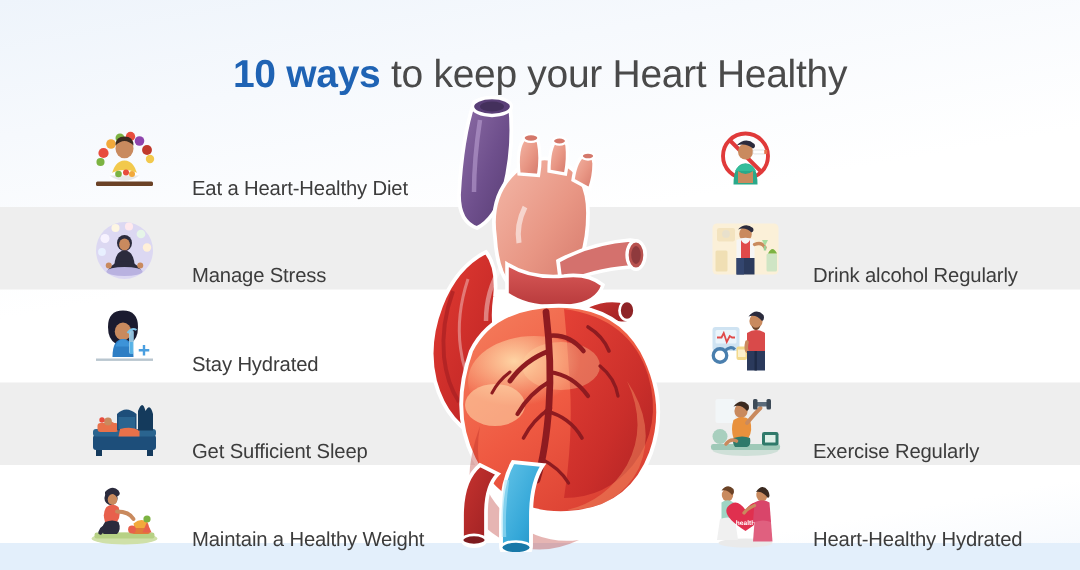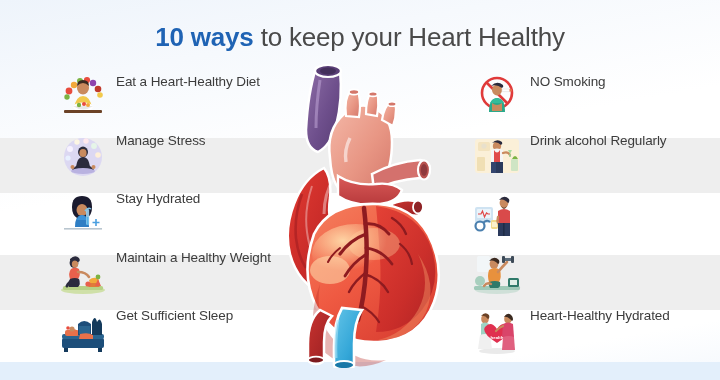--- a/index.html
+++ b/index.html
@@ -23,40 +23,41 @@
   .band.b2 { top:138px; height:55px; }
   .band.b4 { top:255px; height:55px; }
 
   .bottom-band {
     position:absolute; left:0; bottom:0; width:720px; height:18px;
     background:#e3effb;
   }
 
   
   .title {
-    position:absolute; top:22px; left:0; width:720px;
+    position:absolute; top:34px; left:0; width:720px;
     text-align:center;
     font-size:26px; font-weight:bold;
     color:#3c3c3c;
     letter-spacing:-0.2px;
     white-space:nowrap;
   }
   .title .accent { color:#1f63b4; }
   .title .rest { font-weight:normal; color:#4a4a4a; }
 
   
   .col { position:absolute; top:74px; width:300px; }
   .col.left  { left:58px; }
   .col.right { left:472px; }
 
   .item {
     position:relative;
     height:58.5px;
     display:flex;
-    align-items:flex-start;
+    align-items:flex-end;
+    gap:12px;
   }
   .item-icon {
     width:50px; height:48px;
     flex:0 0 50px;
     position:relative;
   }
   .item-label {
     margin-left:8px;
     font-size:13.5px;
     color:#3c3c3c;
@@ -160,62 +161,62 @@
           </g>
         </svg>
       </span>
       <span class="item-label">Stay Hydrated</span>
     </div>
 
     <div class="item">
       <span class="item-icon">
         <svg viewBox="0 0 50 48">
           <g>
+            <rect x="4" y="30" width="42" height="10" rx="2" fill="#1d4e7a"></rect>
+            <rect x="4" y="26" width="42" height="5" rx="2" fill="#2a648f"></rect>
+            <rect x="6" y="40" width="4" height="4" fill="#143a5c"></rect>
+            <rect x="40" y="40" width="4" height="4" fill="#143a5c"></rect>
+            <rect x="7" y="22" width="14" height="6" rx="2" fill="#e8714a"></rect>
+            <path d="M20 16 q6 -6 13 0 l0 11 l-13 0z" fill="#1d4e7a"></path>
+            <rect x="21" y="18" width="11" height="8" fill="#2a648f"></rect>
+            <ellipse cx="15" cy="24" rx="4" ry="3" fill="#e8714a"></ellipse>
+            <circle cx="14" cy="21" r="2.6" fill="#c98a5e"></circle>
+            <path d="M22 26 q8 -2 13 1 l0 4 l-14 0z" fill="#e8714a"></path>
+            <path d="M34 14 q3 -8 5 0 q3 -6 5 2 l0 11 l-10 0z" fill="#143a5c"></path>
+            <circle cx="10" cy="20" r="1.8" fill="#e84c3d"></circle>
+          </g>
+        </svg>
+      </span>
+      <span class="item-label">Get Sufficient Sleep</span>
+    </div>
+
+    <div class="item">
+      <span class="item-icon">
+        <svg viewBox="0 0 50 48">
+          <g>
             <ellipse cx="25" cy="40" rx="22" ry="4" fill="#cfe0a8"></ellipse>
             <rect x="5" y="36" width="40" height="4" rx="1.5" fill="#b7d185"></rect>
             <ellipse cx="16" cy="13" rx="4.4" ry="4.8" fill="#2b2b3d"></ellipse>
             <ellipse cx="17" cy="14" rx="3.2" ry="3.6" fill="#c98a5e"></ellipse>
             <path d="M12 9 q5 -5 9 -1 q2 3 -1 4 q-4 -4 -8 -1z" fill="#2b2b3d"></path>
             <path d="M13 19 q4 -3 8 0 q2 6 -1 10 l-8 0 q-2 -6 1 -10z" fill="#e8604c"></path>
             <path d="M12 29 q5 -2 9 0 q2 5 -1 8 l-9 0 q-2 -4 1 -8z" fill="#2b2b3d"></path>
             <path d="M20 22 q8 0 11 5" fill="none" stroke="#c98a5e" stroke-width="2.6" stroke-linecap="round"></path>
             <path d="M9 36 q2 -5 6 -3" fill="none" stroke="#2b2b3d" stroke-width="3" stroke-linecap="round"></path>
             <path d="M31 30 q5 -4 9 -1 q2 2 0 5 l-8 0z" fill="#f2a93b"></path>
             <rect x="30" y="33" width="12" height="4" rx="1.4" fill="#e07b39"></rect>
             <circle cx="40" cy="27" r="2.4" fill="#7cb342"></circle>
             <path d="M37 36 l3 -7 l3 7z" fill="#e8604c"></path>
             <circle cx="30" cy="34" r="2.6" fill="#e8604c"></circle>
           </g>
         </svg>
       </span>
       <span class="item-label">Maintain a Healthy Weight</span>
     </div>
 
-    <div class="item">
-      <span class="item-icon">
-        <svg viewBox="0 0 50 48">
-          <g>
-            <rect x="4" y="30" width="42" height="10" rx="2" fill="#1d4e7a"></rect>
-            <rect x="4" y="26" width="42" height="5" rx="2" fill="#2a648f"></rect>
-            <rect x="6" y="40" width="4" height="4" fill="#143a5c"></rect>
-            <rect x="40" y="40" width="4" height="4" fill="#143a5c"></rect>
-            <rect x="7" y="22" width="14" height="6" rx="2" fill="#e8714a"></rect>
-            <path d="M20 16 q6 -6 13 0 l0 11 l-13 0z" fill="#1d4e7a"></path>
-            <rect x="21" y="18" width="11" height="8" fill="#2a648f"></rect>
-            <ellipse cx="15" cy="24" rx="4" ry="3" fill="#e8714a"></ellipse>
-            <circle cx="14" cy="21" r="2.6" fill="#c98a5e"></circle>
-            <path d="M22 26 q8 -2 13 1 l0 4 l-14 0z" fill="#e8714a"></path>
-            <path d="M34 14 q3 -8 5 0 q3 -6 5 2 l0 11 l-10 0z" fill="#143a5c"></path>
-            <circle cx="10" cy="20" r="1.8" fill="#e84c3d"></circle>
-          </g>
-        </svg>
-      </span>
-      <span class="item-label">Get Sufficient Sleep</span>
-    </div>
-
   </div>
 
   <div class="col right">
 
     <div class="item">
       <span class="item-icon">
         <svg viewBox="0 0 50 48">
           <g>
             <circle cx="25" cy="19" r="15" fill="none" stroke="#e03a3a" stroke-width="2.6"></circle>
             <line x1="14" y1="8" x2="36" y2="30" stroke="#e03a3a" stroke-width="2.6"></line>
@@ -223,21 +224,20 @@
             <path d="M19 12 q6 -6 12 -1 q1 2 -1 3 q-5 -4 -11 -2z" fill="#2b2b3d"></path>
             <path d="M17 38 q0 -14 8 -14 q8 0 8 14z" fill="#2aa98a"></path>
             <path d="M25 24 q-5 1 -7 5 l14 0 q-2 -4 -7 -5z" fill="#34bd9b"></path>
             <path d="M20 29 q5 4 10 0 l0 8 l-10 0z" fill="#c98a5e"></path>
             <rect x="30" y="15" width="9" height="2.6" rx="1" fill="#ffffff" stroke="#d8d8d8" stroke-width="0.5"></rect>
             <rect x="37.5" y="15" width="2" height="2.6" fill="#e8714a"></rect>
             <path d="M14 38 l22 0" stroke="#2aa98a" stroke-width="0"></path>
           </g>
         </svg>
       </span>
-      <span class="item-label">NO Smoking</span>
     </div>
 
     <div class="item">
       <span class="item-icon">
         <svg viewBox="0 0 50 48">
           <g>
             <rect x="3" y="6" width="44" height="34" rx="3" fill="#fbf0d8"></rect>
             <rect x="6" y="9" width="12" height="9" rx="1.5" fill="#f3e3bf"></rect>
             <circle cx="12" cy="13" r="2.6" fill="#e8e0cc"></circle>
             <ellipse cx="25" cy="13" rx="4.2" ry="4.6" fill="#c98a5e"></ellipse>
@@ -296,20 +296,21 @@
             <rect x="30" y="6" width="3" height="7" rx="1" fill="#3d4a57"></rect>
             <rect x="39" y="6" width="3" height="7" rx="1" fill="#3d4a57"></rect>
             <path d="M17 32 q6 -2 11 0 q1 5 -2 6 l-8 0 q-2 -3 -1 -6z" fill="#2f7a6a"></path>
             <path d="M12 36 q3 -4 7 -2" fill="none" stroke="#c98a5e" stroke-width="2.4" stroke-linecap="round"></path>
             <circle cx="8" cy="31" r="5" fill="#a8cfbe"></circle>
             <rect x="36" y="28" width="11" height="9" rx="1.5" fill="#2f7a6a"></rect>
             <rect x="38" y="30" width="7" height="5" fill="#dff0e8"></rect>
           </g>
         </svg>
       </span>
+      <span class="item-label">Exercise Regularly</span>
     </div>
 
     <div class="item">
       <span class="item-icon">
         <svg viewBox="0 0 50 48">
           <g>
             <ellipse cx="25" cy="43" rx="18" ry="3" fill="#eaeaea"></ellipse>
             <ellipse cx="13" cy="11" rx="3.8" ry="4.2" fill="#c98a5e"></ellipse>
             <path d="M9 8 q4 -5 8 -1 q1 3 -1 4 q-3 -4 -7 -3z" fill="#6b4226"></path>
             <path d="M9 16 q4 -3 8 0 l0 11 l-8 0z" fill="#9ed4c4"></path>

